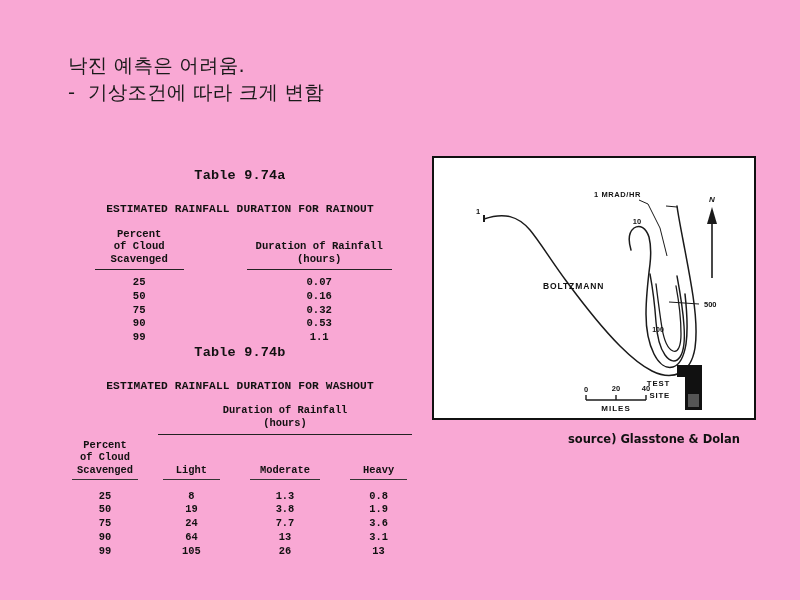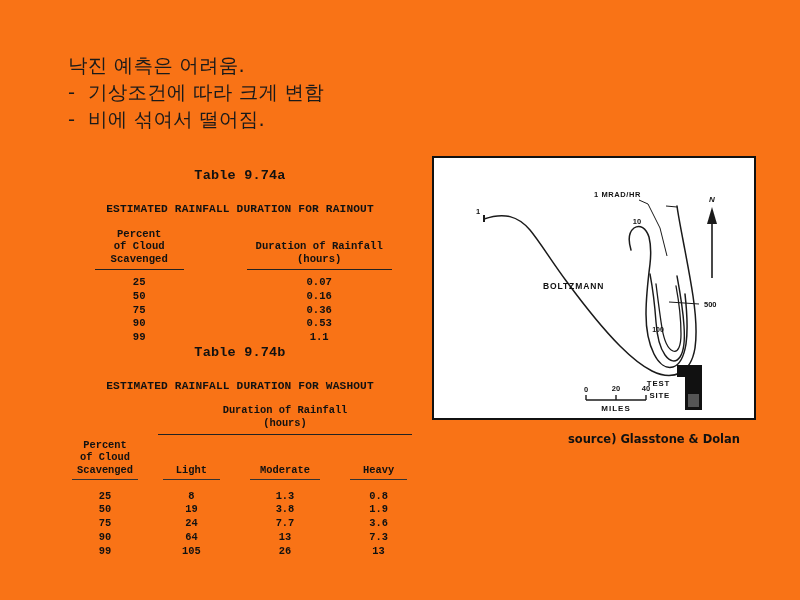--- a/index.html
+++ b/index.html
@@ -4,21 +4,21 @@
 <style>
   html, body {
     margin: 0;
     padding: 0;
     background: #ffffff;
   }
   #slide {
     position: relative;
     width: 800px;
     height: 600px;
-    background: #f97316;
+    background: #f9a8d4;
     overflow: hidden;
     font-family: "Liberation Sans", sans-serif;
     color: #000000;
   }
 
   
   #title-block {
     position: absolute;
     left: 68px;
     top: 52px;
@@ -178,21 +178,20 @@
   }
 </style>
 </head>
 <body>
 
 <div id="slide">
 
   <div id="title-block">
     <div class="tline">낙진 예측은 어려움.</div>
     <div class="tline bullet">-  기상조건에 따라 크게 변함</div>
-    <div class="tline bullet">-  비에 섞여서 떨어짐.</div>
   </div>
 
   <div id="tables">
 
     <div class="tbl-title">Table 9.74a</div>
     <div class="tbl-subtitle">ESTIMATED RAINFALL DURATION FOR RAINOUT</div>
 
     <table id="table-a">
       <colgroup>
           <col class="colA">
@@ -223,21 +222,21 @@
         <tr>
           <td>25</td>
           <td>0.07</td>
         </tr>
         <tr>
           <td>50</td>
           <td>0.16</td>
         </tr>
         <tr>
           <td>75</td>
-          <td>0.36</td>
+          <td>0.32</td>
         </tr>
         <tr>
           <td>90</td>
           <td>0.53</td>
         </tr>
         <tr>
           <td>99</td>
           <td>1.1</td>
         </tr>
       </tbody>
@@ -309,21 +308,21 @@
         <tr>
           <td>75</td>
           <td>24</td>
           <td>7.7</td>
           <td>3.6</td>
         </tr>
         <tr>
           <td>90</td>
           <td>64</td>
           <td>13</td>
-          <td>7.3</td>
+          <td>3.1</td>
         </tr>
         <tr>
           <td>99</td>
           <td>105</td>
           <td>26</td>
           <td>13</td>
         </tr>
       </tbody>
     </table>
   </div>

